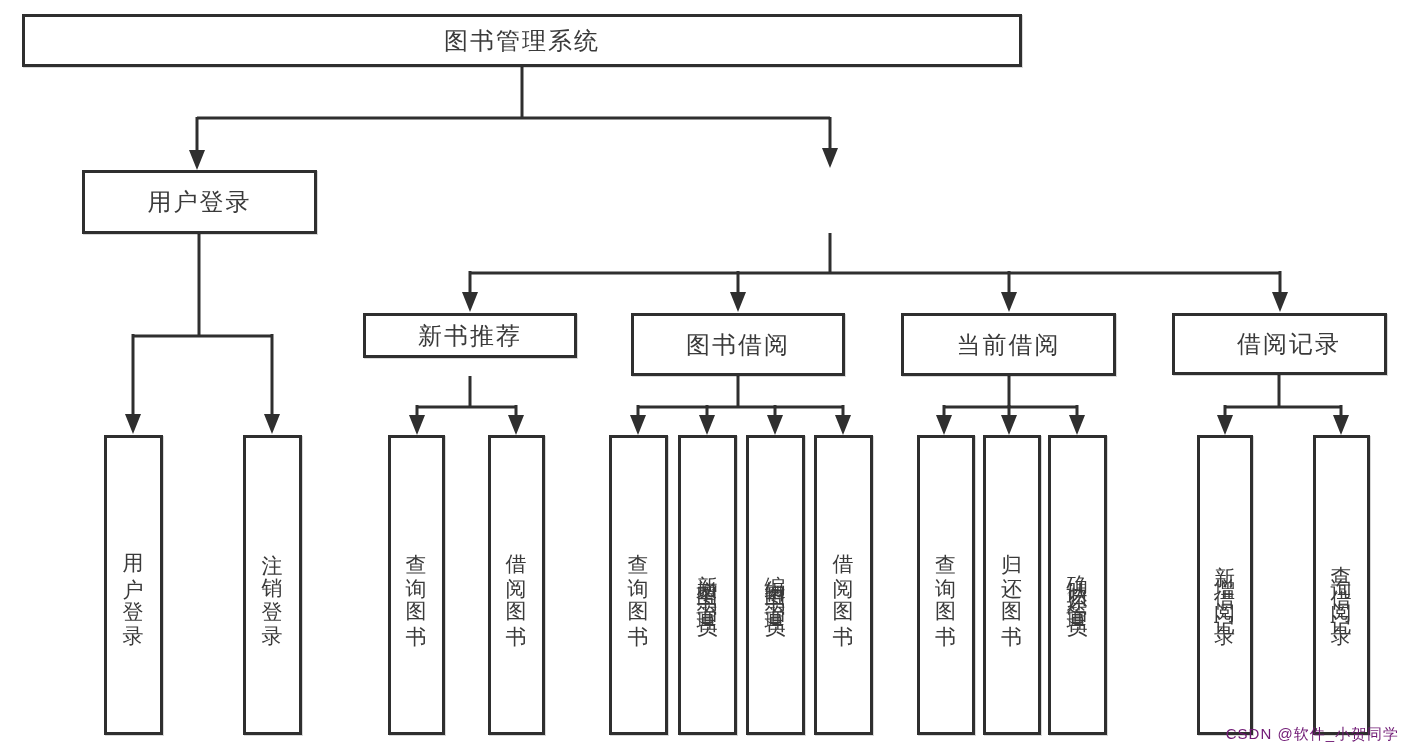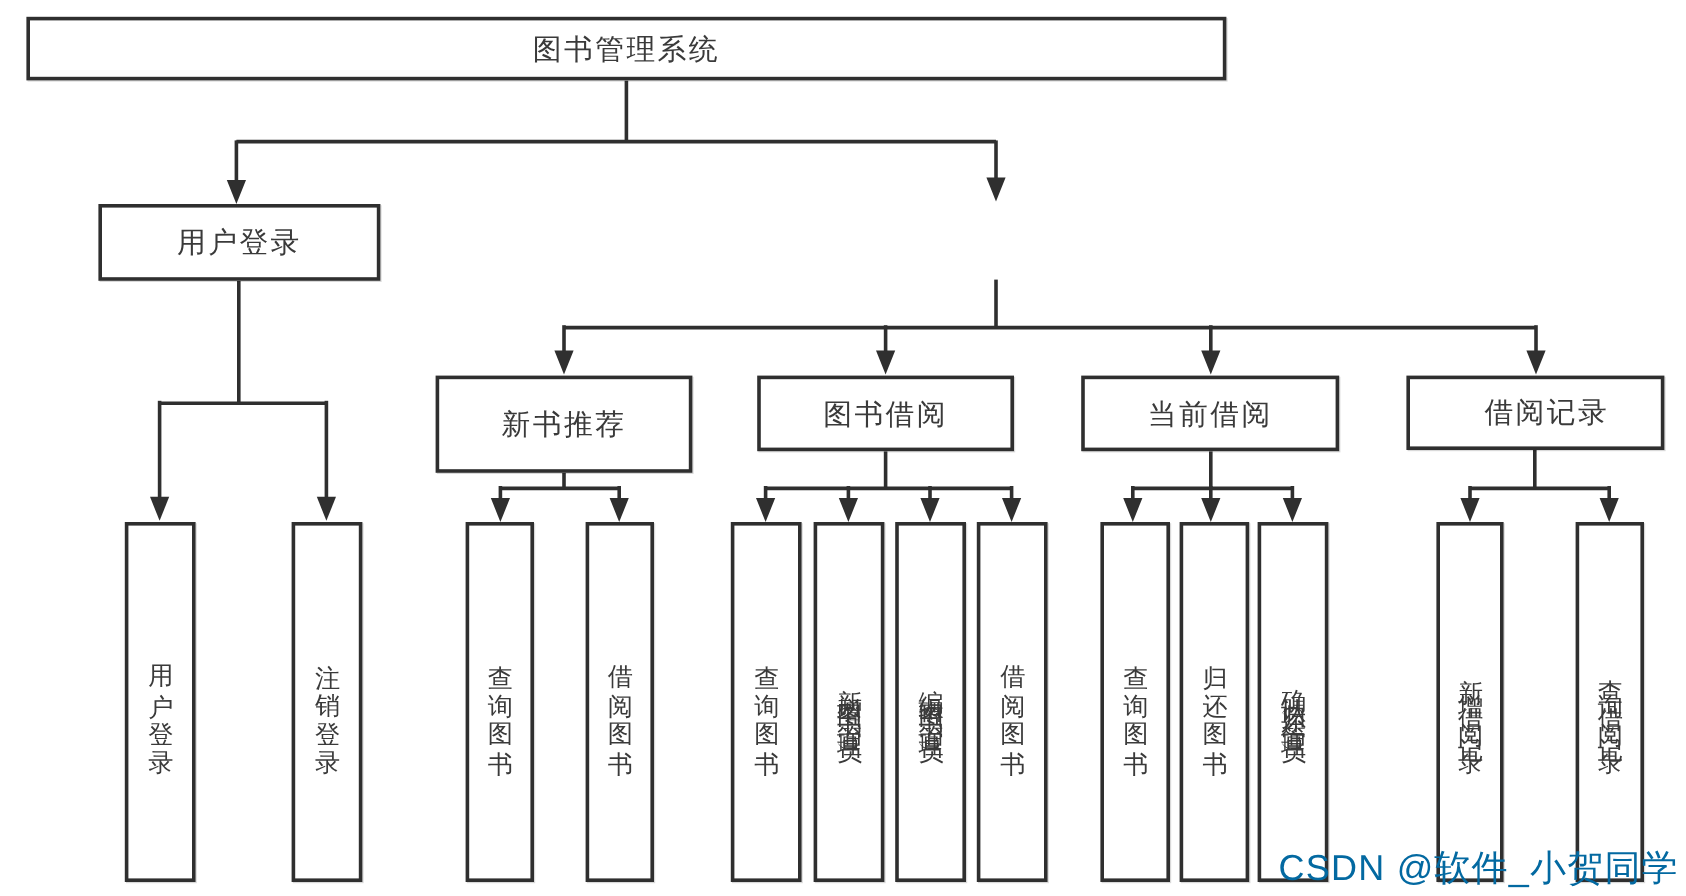--- a/index.html
+++ b/index.html
@@ -33,43 +33,43 @@
     letter-spacing:6px;
     white-space:normal;
     line-height:1;
   }
   .vbox.ls-wide .lbl{letter-spacing:24px;}
   .vbox.ls-med  .lbl{letter-spacing:12px;}
   
   #n-root        {left:22px;  top:14px;  width:1000px; height:53px;}
   #n-user-login  {left:82px;  top:170px; width:235px;  height:64px;}
   #n-book-mgmt   {left:711px; top:169px; width:236px;  height:64px;}
-  #n-new-book    {left:363px; top:313px; width:214px;  height:81px;}
+  #n-new-book    {left:363px; top:313px; width:214px;  height:45px;}
   #n-book-borrow {left:631px; top:313px; width:214px;  height:63px;}
   #n-cur-borrow  {left:901px; top:313px; width:215px;  height:63px;}
   #n-borrow-rec  {left:1172px;top:313px; width:215px;  height:62px;padding-left:19px;}
   .vbox{top:435px;height:300px;}
   #l-login   {left:104px; width:59px;}
   #l-logout  {left:243px; width:59px;}
   #l-nb-q    {left:388px; width:57px;}
   #l-nb-b    {left:488px; width:57px;}
   #l-bb-q    {left:609px; width:59px;}
   #l-bb-add  {left:678px; width:59px;}
   #l-bb-edit {left:746px; width:59px;}
   #l-bb-b    {left:814px; width:59px;}
   #l-cb-q    {left:917px; width:58px;}
   #l-cb-r    {left:983px; width:58px;}
   #l-cb-c    {left:1048px;width:59px;}
   #l-br-add  {left:1197px;width:56px;}
   #l-br-q    {left:1313px;width:57px;}
   #watermark{
     position:absolute;
     right:6px;bottom:3px;
-    font-size:30px;
-    color:#0369a1;
+    font-size:15px;
+    color:#701a75;
     letter-spacing:1px;
     z-index:5;
   }
 </style>
 </head>
 <body>
 
 <div id="canvas">
 
   <svg id="connectors" viewBox="0 0 1405 747" xmlns="http://www.w3.org/2000/svg">

